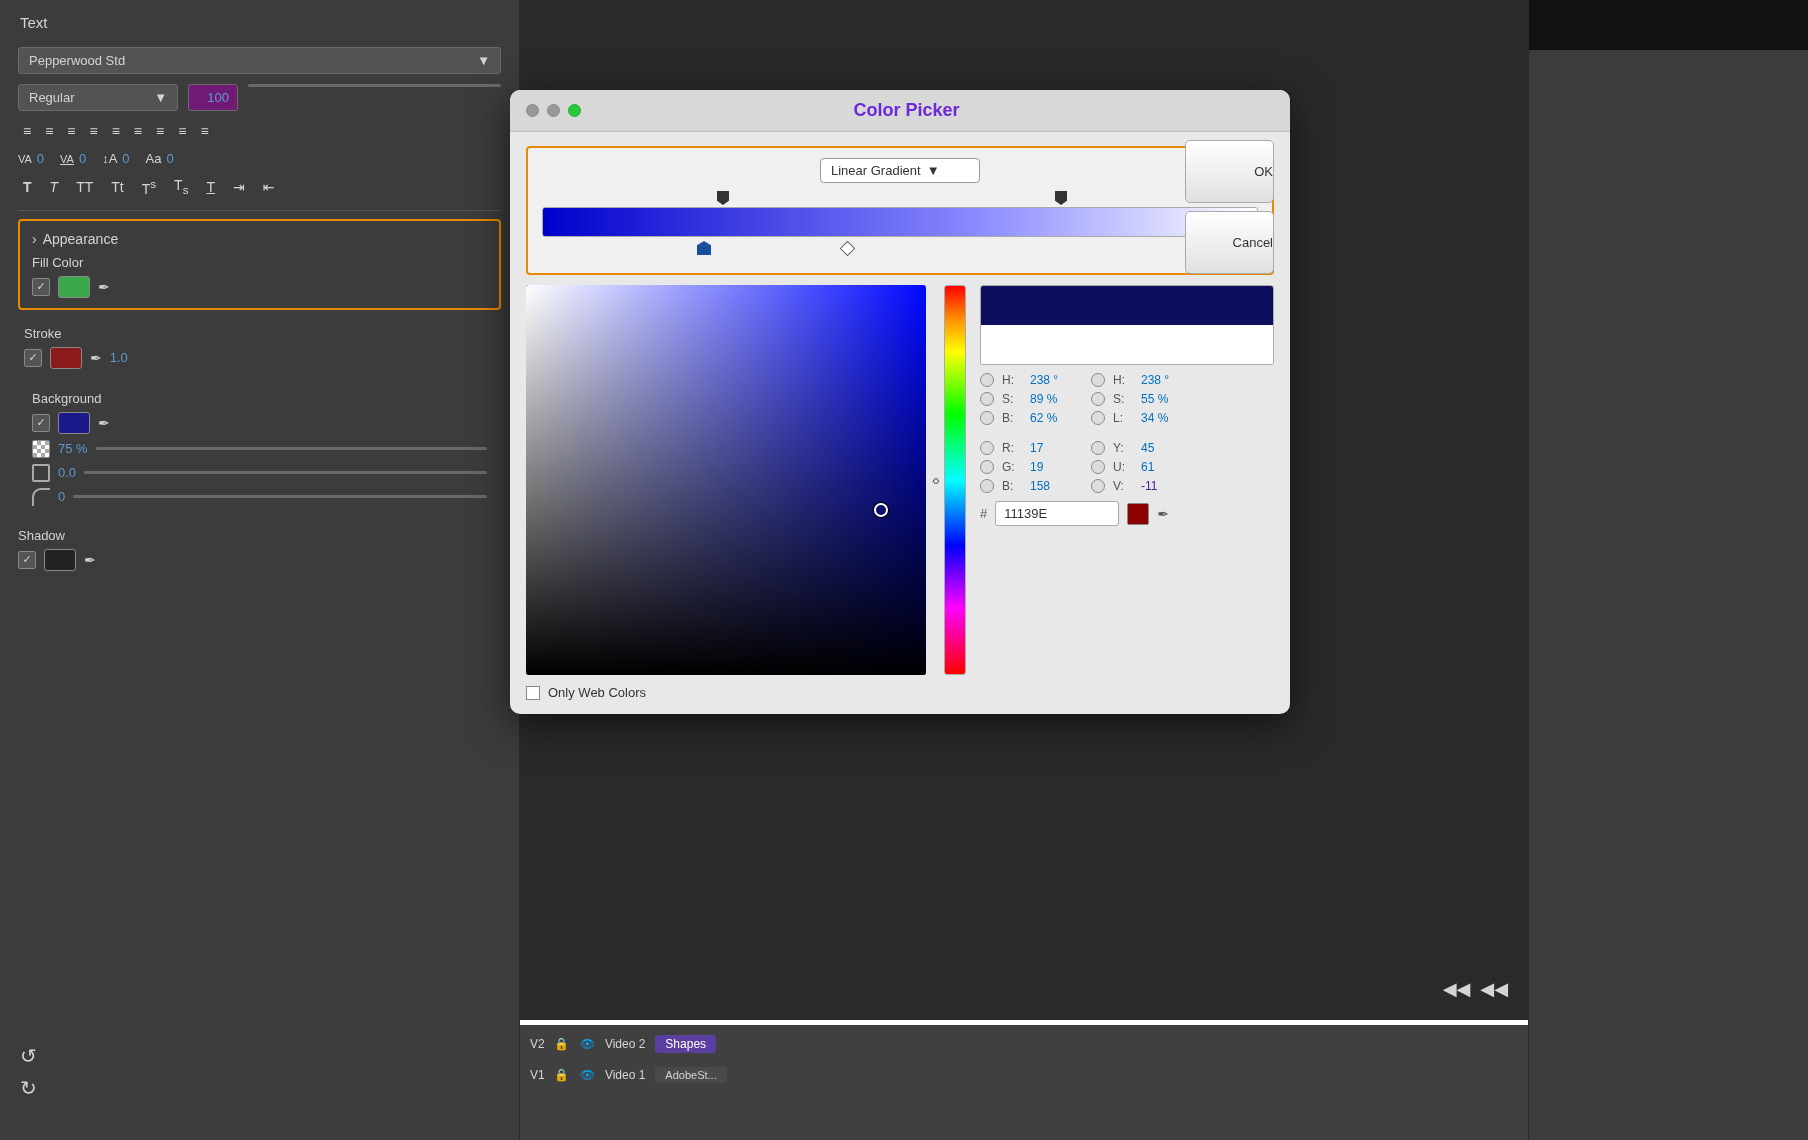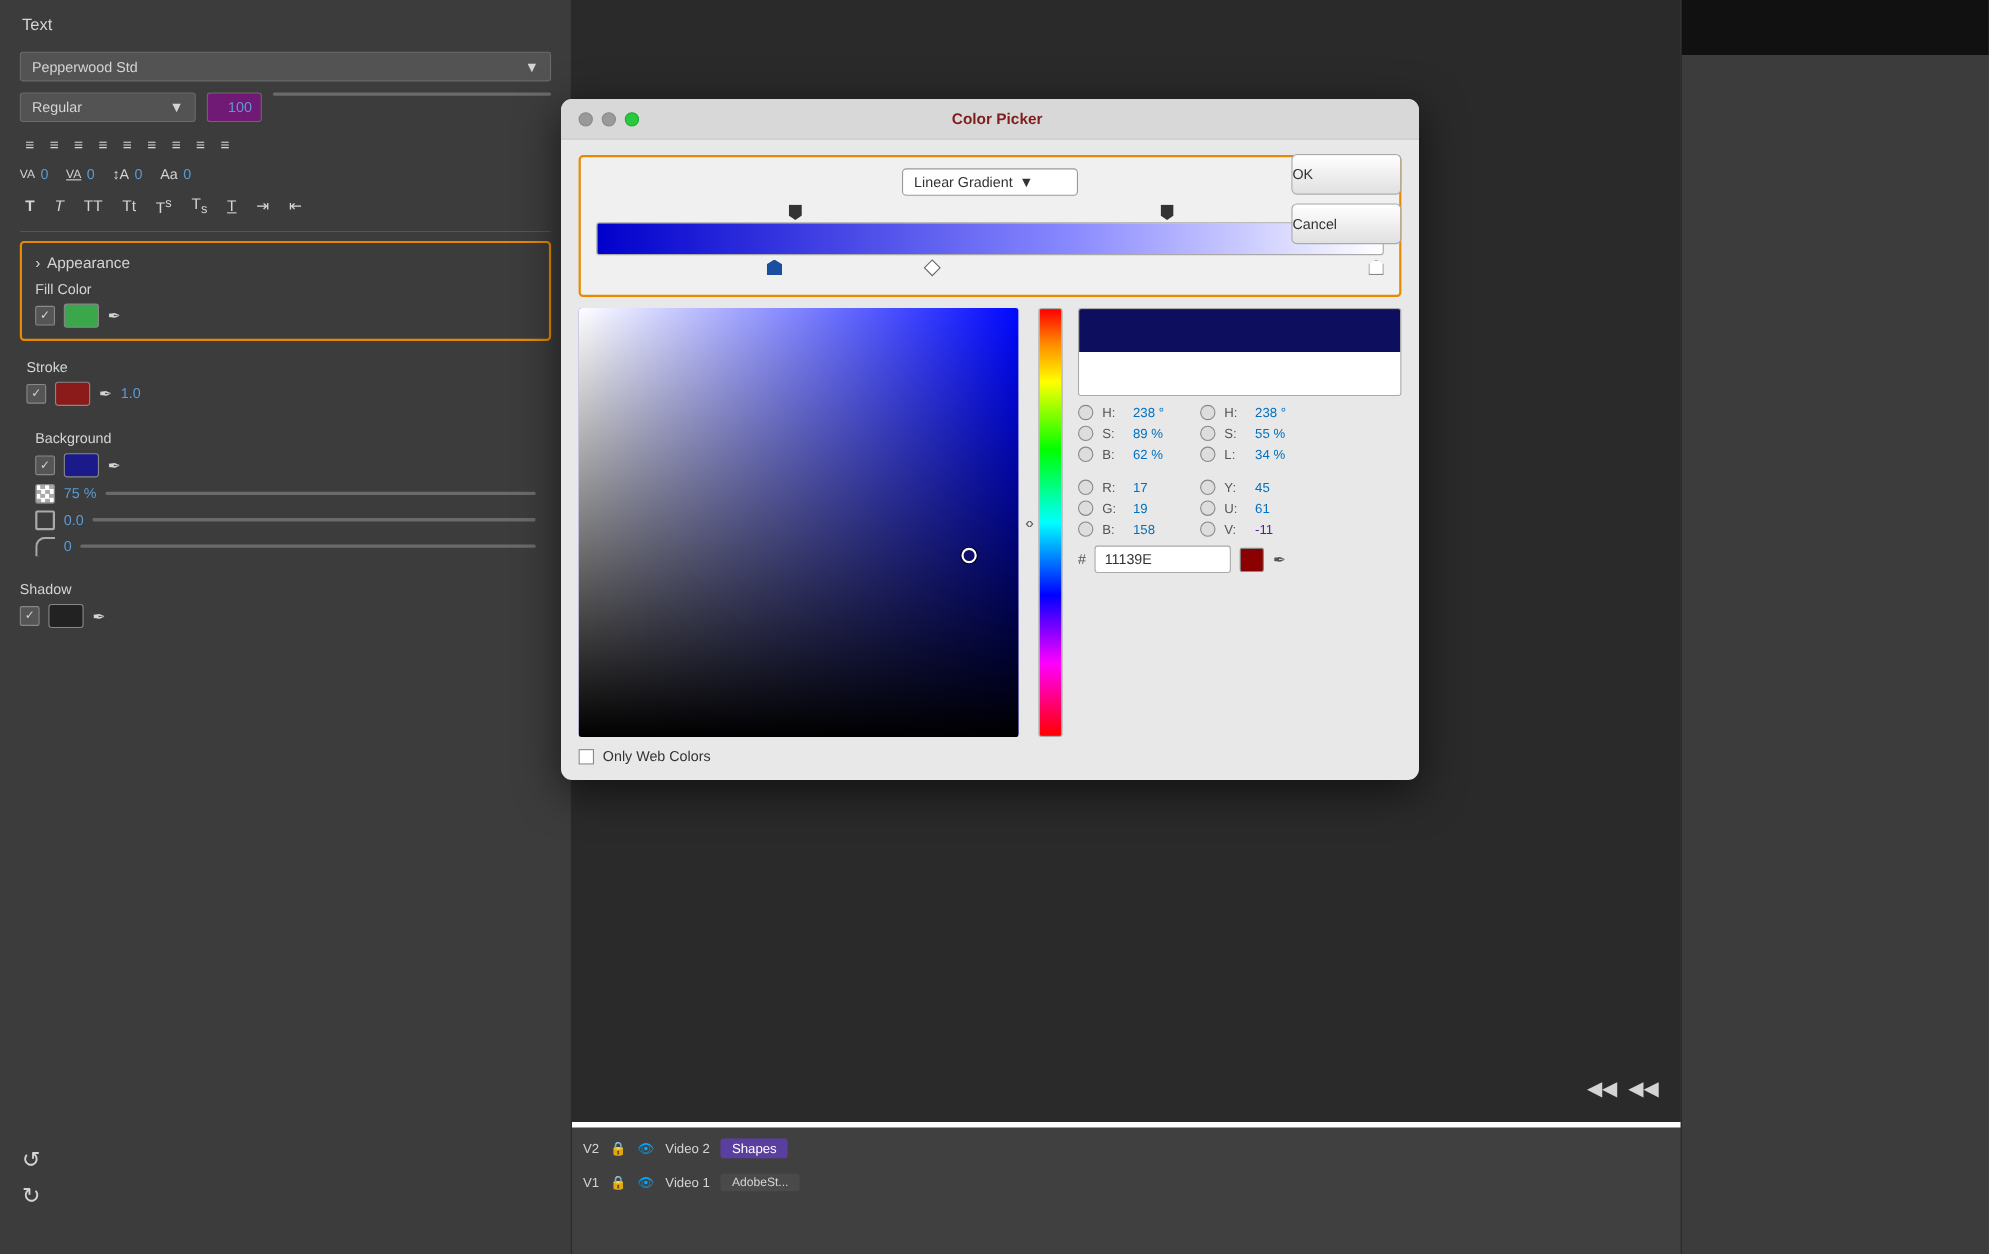--- a/index.html
+++ b/index.html
@@ -306,23 +306,23 @@
       border-radius: 50%;
       cursor: pointer;
     }
     .tl-close { background: #999; border: 1px solid #888; }
     .tl-min { background: #999; border: 1px solid #888; }
     .tl-max { background: #27c93f; border: 1px solid #1aab2f; }
 
     .dialog-title {
       flex: 1;
       text-align: center;
-      font-size: 14px;
+      font-size: 18px;
       font-weight: 600;
-      color: #7f1d1d;
+      color: #6d28d9;
       margin-left: -50px;
     }
 
     .dialog-body {
       padding: 14px 16px;
       display: flex;
       flex-direction: column;
       gap: 10px;
     }
 
@@ -442,26 +442,26 @@
 
     .web-checkbox {
       width: 14px;
       height: 14px;
       border: 1px solid #888;
       background: white;
       cursor: pointer;
     }
 
     .ok-btn, .cancel-btn {
-      width: 100px;
-      padding: 10px 0;
+      width: 89px;
+      padding: 23px 0;
       border-radius: 5px;
       font-size: 13px;
       cursor: pointer;
-      text-align: left;
+      text-align: right;
       font-weight: 500;
     }
 
     .ok-btn {
       background: linear-gradient(to bottom, #ffffff, #e0e0e0);
       border: 1px solid #aaa;
       color: #333;
     }
 
     .cancel-btn {

